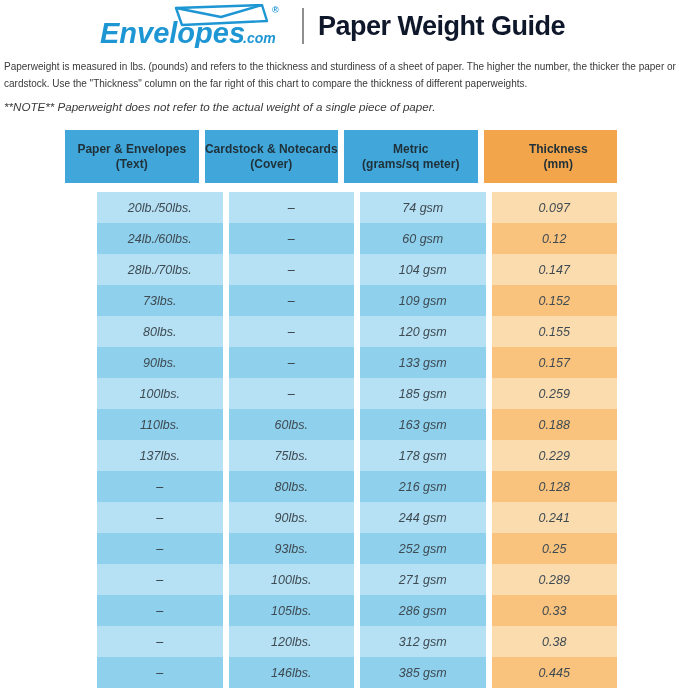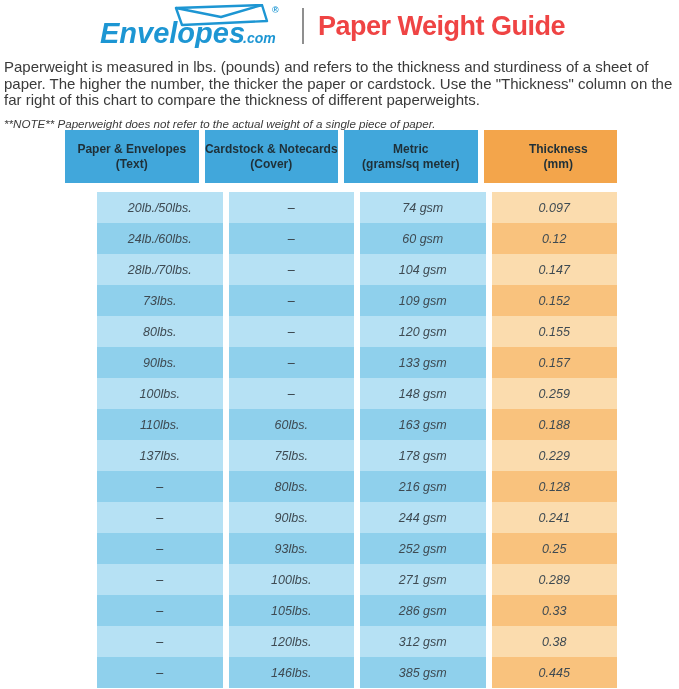--- a/index.html
+++ b/index.html
@@ -15,25 +15,25 @@
   }
   *{margin:0;padding:0;box-sizing:border-box;}
   html,body{width:679px;height:689px;background:#ffffff;overflow:hidden;
     font-family:"Liberation Sans", sans-serif;}
   .page{position:relative;width:679px;height:689px;background:#fff;}
 
   
   .topbar{position:absolute;left:100px;top:4px;display:flex;align-items:center;}
   .logo{width:192px;height:44px;display:block;}
   .divider{width:2px;height:36px;background:#8f8f8f;margin:0 14px 0 10px;}
-  .title{font-size:27px;font-weight:700;color:#ef4444;letter-spacing:-0.5px;}
+  .title{font-size:27px;font-weight:700;color:#0f172a;letter-spacing:-0.5px;}
 
   
   .intro{position:absolute;left:4px;top:59px;width:672px;color:#3a3a3a;}
-  .intro p{font-size:15px;line-height:16.5px;}
+  .intro p{font-size:10px;line-height:16.5px;}
   .intro .note{margin-top:7px;font-style:italic;font-size:11.6px;}
 
   
   .ptable{position:absolute;left:65px;top:130px;width:552px;}
   .thead{display:grid;grid-template-columns:repeat(4,1fr);column-gap:6px;height:53px;}
   .th{display:flex;flex-direction:column;align-items:center;justify-content:center;
       background:var(--header-blue);color:var(--header-text);
       font-weight:700;font-size:12px;line-height:15px;text-align:center;}
   .th.orange{background:var(--header-orange);padding-left:16px;}
   .tbody{margin-top:9px;}
@@ -120,21 +120,21 @@
         </div>
         <div class="trow dark">
           <div class="tcell blue">90lbs.</div>
           <div class="tcell blue">–</div>
           <div class="tcell blue">133 gsm</div>
           <div class="tcell orange">0.157</div>
         </div>
         <div class="trow light">
           <div class="tcell blue">100lbs.</div>
           <div class="tcell blue">–</div>
-          <div class="tcell blue">148 gsm</div>
+          <div class="tcell blue">185 gsm</div>
           <div class="tcell orange">0.259</div>
         </div>
         <div class="trow dark">
           <div class="tcell blue">110lbs.</div>
           <div class="tcell blue">60lbs.</div>
           <div class="tcell blue">163 gsm</div>
           <div class="tcell orange">0.188</div>
         </div>
         <div class="trow light">
           <div class="tcell blue">137lbs.</div>

